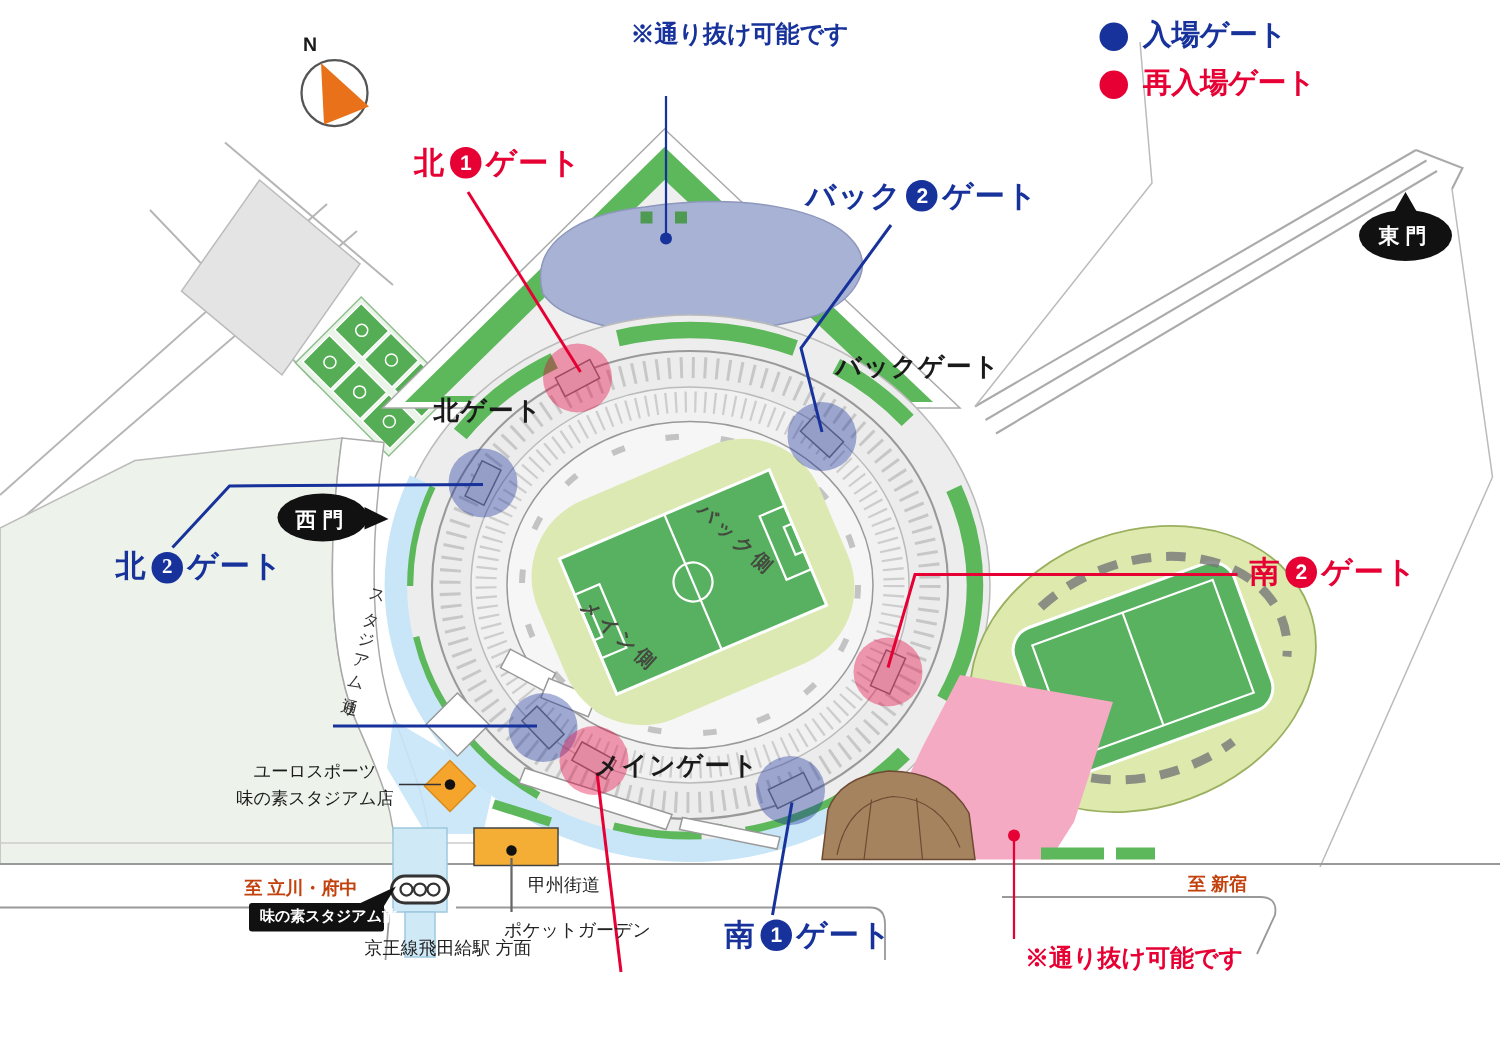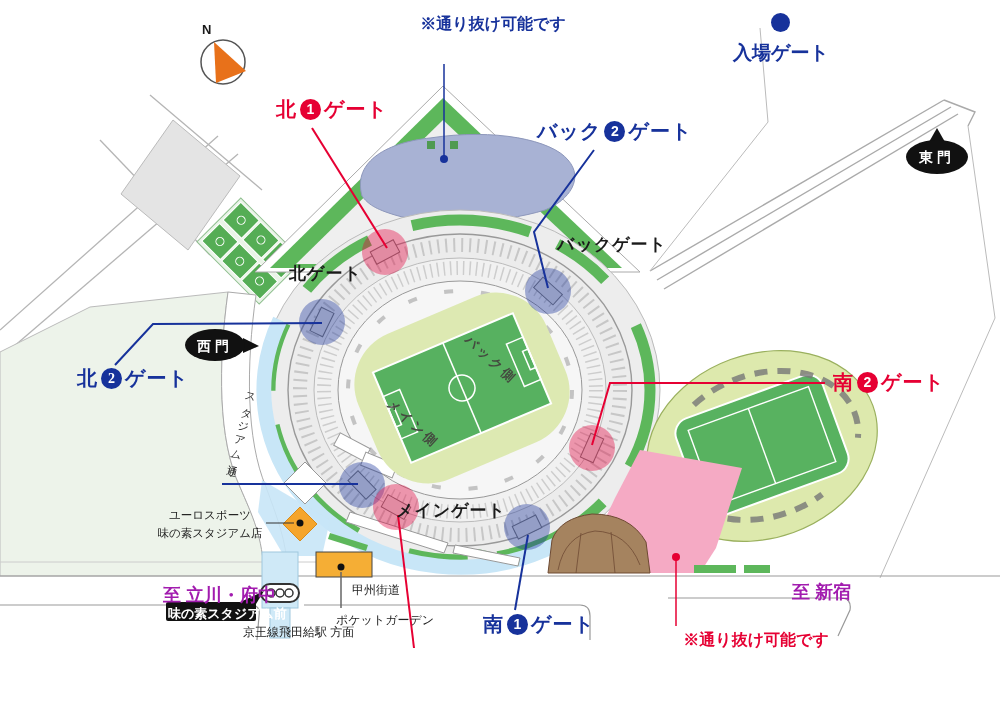--- a/index.html
+++ b/index.html
@@ -14,21 +14,21 @@
   .gnum{display:inline-block;width:21px;height:21px;border-radius:50%;color:#fff;
         text-align:center;line-height:21px;font-size:14px;font-weight:bold;margin:0 3px;
         vertical-align:2px;letter-spacing:0;}
   .bg-blue{background:#17329b;}
   .bg-red{background:#e60033;}
   .legend-item{font-size:19px;font-weight:bold;display:flex;align-items:center;gap:10px;}
   .legend-dot{display:inline-block;width:19px;height:19px;border-radius:50%;}
   .note{font-size:16px;font-weight:bold;text-align:center;line-height:22px;}
   .big-black{font-size:17px;font-weight:bold;color:#1a1a1a;letter-spacing:1px;}
   .small-black{font-size:12px;color:#222;}
-  .dir{font-size:18px;font-weight:bold;color:#a21caf;}
+  .dir{font-size:12px;font-weight:bold;color:#c2410c;}
   .badge-text{color:#fff;font-weight:bold;text-align:center;}
   .side-label{font-size:13px;font-weight:bold;color:#44493f;letter-spacing:3px;
               transform:rotate(42deg);transform-origin:left top;}
   .v-street{font-size:11px;color:#333;writing-mode:vertical-rl;letter-spacing:2px;
             transform:rotate(14deg);transform-origin:center top;}
   .shop{font-size:11.5px;color:#1a1a1a;text-align:center;line-height:1.55;}
 </style>
 </head>
 <body>
 
@@ -212,23 +212,27 @@
   </g>
 
   <g>
     <circle cx="223" cy="62" r="22" fill="none" stroke="#555" stroke-width="1.5"></circle>
     <polygon points="214,42 216,83 246,71" fill="#e8711a"></polygon>
   </g>
 </svg>
 
 <div class="t c-black" style="left:202px;top:22px;font-size:13px;font-weight:bold;">N</div>
 
-<div class="t legend-item c-blue" style="left:733px;top:13px;flex-direction:column;">
+<div class="t legend-item c-blue" style="left:733px;top:13px;">
   <span class="legend-dot bg-blue"></span>
   <span>入場ゲート</span>
+</div>
+<div class="t legend-item c-red" style="left:733px;top:45px;">
+  <span class="legend-dot bg-red"></span>
+  <span>再入場ゲート</span>
 </div>
 
 <div class="t note c-blue" style="left:357px;top:13px;width:272px;">
   <div>※通り抜け可能です</div>
 </div>
 
 <div class="t note c-red" style="left:610px;top:629px;width:292px;">
   <div>※通り抜け可能です</div>
 </div>
 
@@ -263,15 +267,15 @@
 </div>
 
 <div class="t small-black" style="left:352px;top:583px;">甲州街道</div>
 <div class="t small-black" style="left:336px;top:613px;">ポケットガーデン</div>
 <div class="t small-black" style="left:243px;top:625px;">京王線飛田給駅 方面</div>
 <div class="t dir" style="left:163px;top:585px;">至 立川・府中</div>
 <div class="t dir" style="left:792px;top:582px;">至 新宿</div>
 
 <div class="t badge-text" style="left:913px;top:149px;width:48px;font-size:14px;letter-spacing:4px;">東門</div>
 <div class="t badge-text" style="left:191px;top:338px;width:48px;font-size:14px;letter-spacing:4px;">西門</div>
-<div class="t badge-text" style="left:168px;top:606px;width:102px;font-size:13px;">味の素スタジアム前</div>
+<div class="t badge-text" style="left:168px;top:606px;width:102px;font-size:10px;">味の素スタジアム前</div>
 
 </div>
 
 </body></html>

